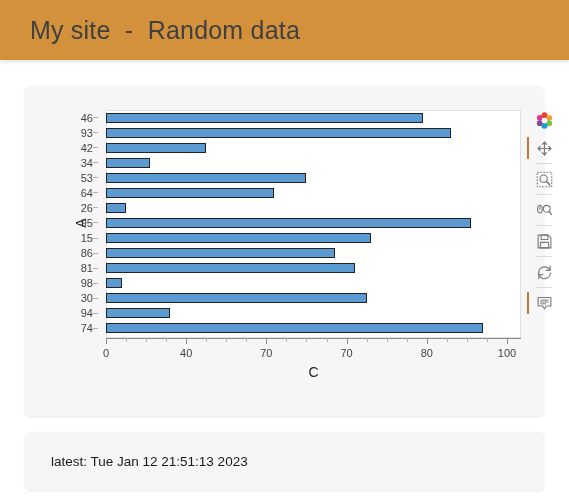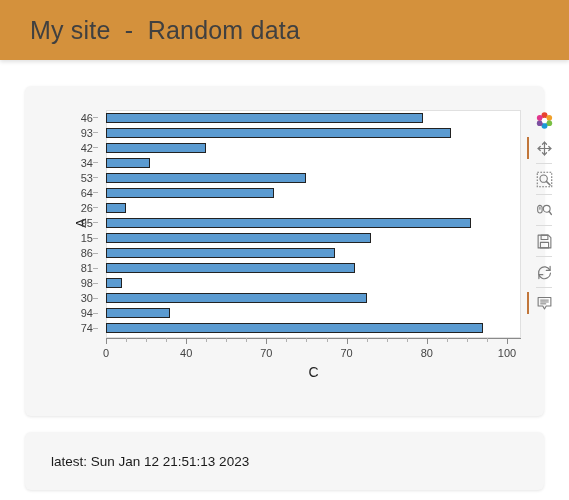--- a/index.html
+++ b/index.html
@@ -395,14 +395,14 @@
           <svg width="17" height="17" viewBox="0 0 20 20" fill="none" stroke="#7a7a7a" stroke-width="1.3" stroke-linejoin="round">
       <path d="M2.5 3 H17.5 V13 H12 L10 16.5 L8 13 H2.5 Z"></path>
       <path d="M5.5 6 H14.5 M5.5 8.2 H14.5 M5.5 10.4 H11.5" stroke-width="1.1" stroke-linecap="round"></path>
           </svg>
         </div>
       </div>
   </div>
 </div>
 
 <div class="card card-footer">
-  <div class="footer-text">latest: Sun Jan 12 21:51:13 2023</div>
+  <div class="footer-text">latest: Tue Jan 12 21:51:13 2023</div>
 </div>
 
 </body></html>

